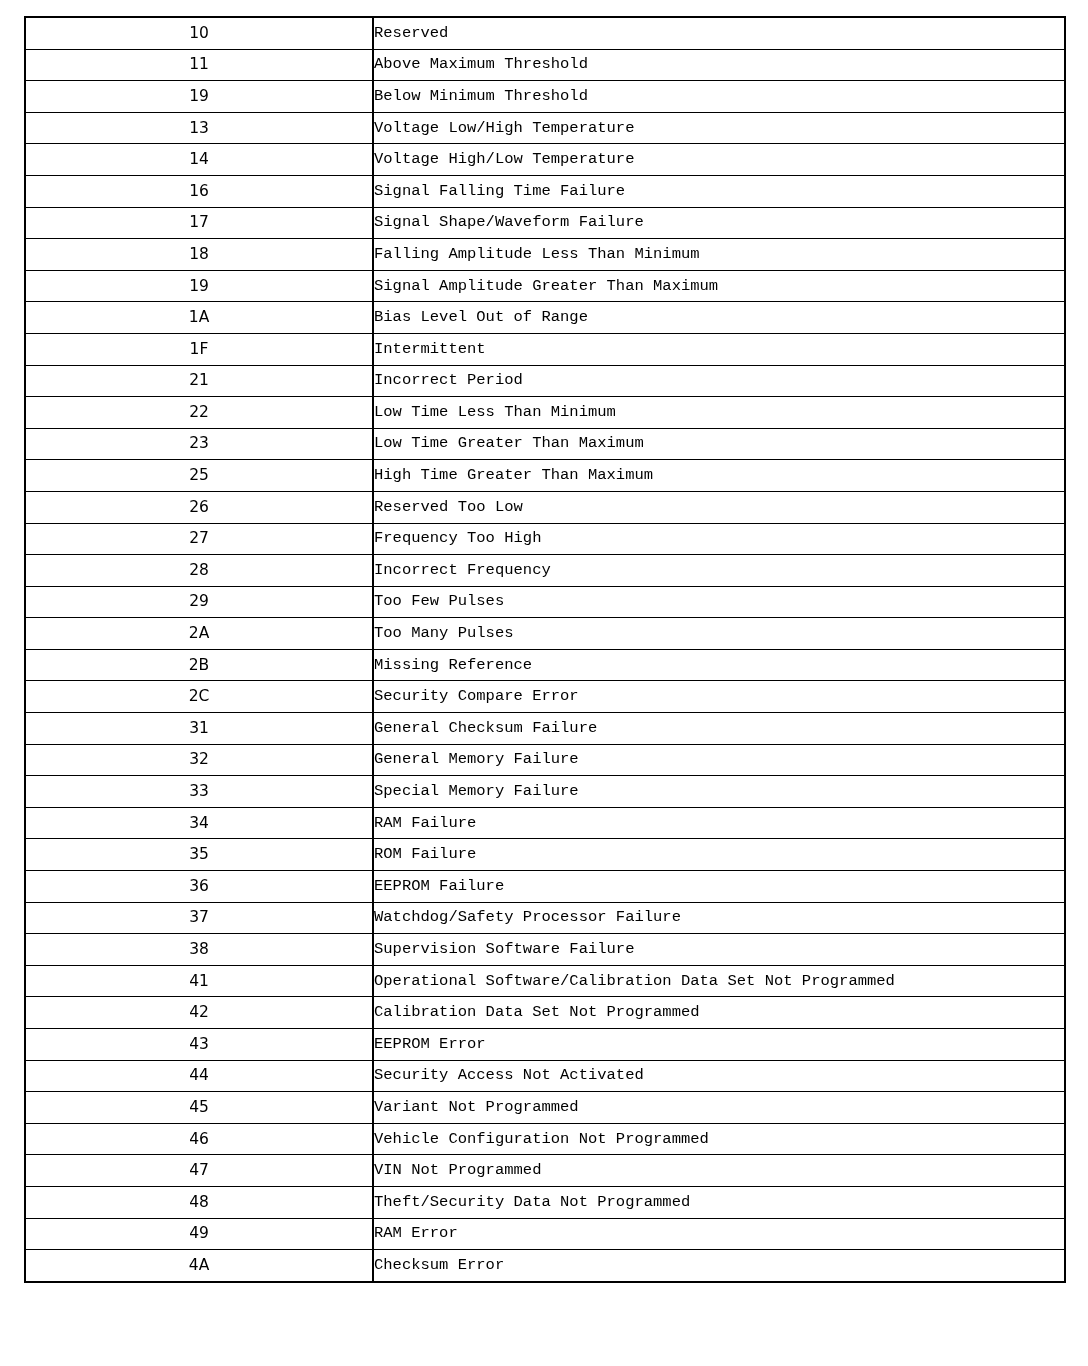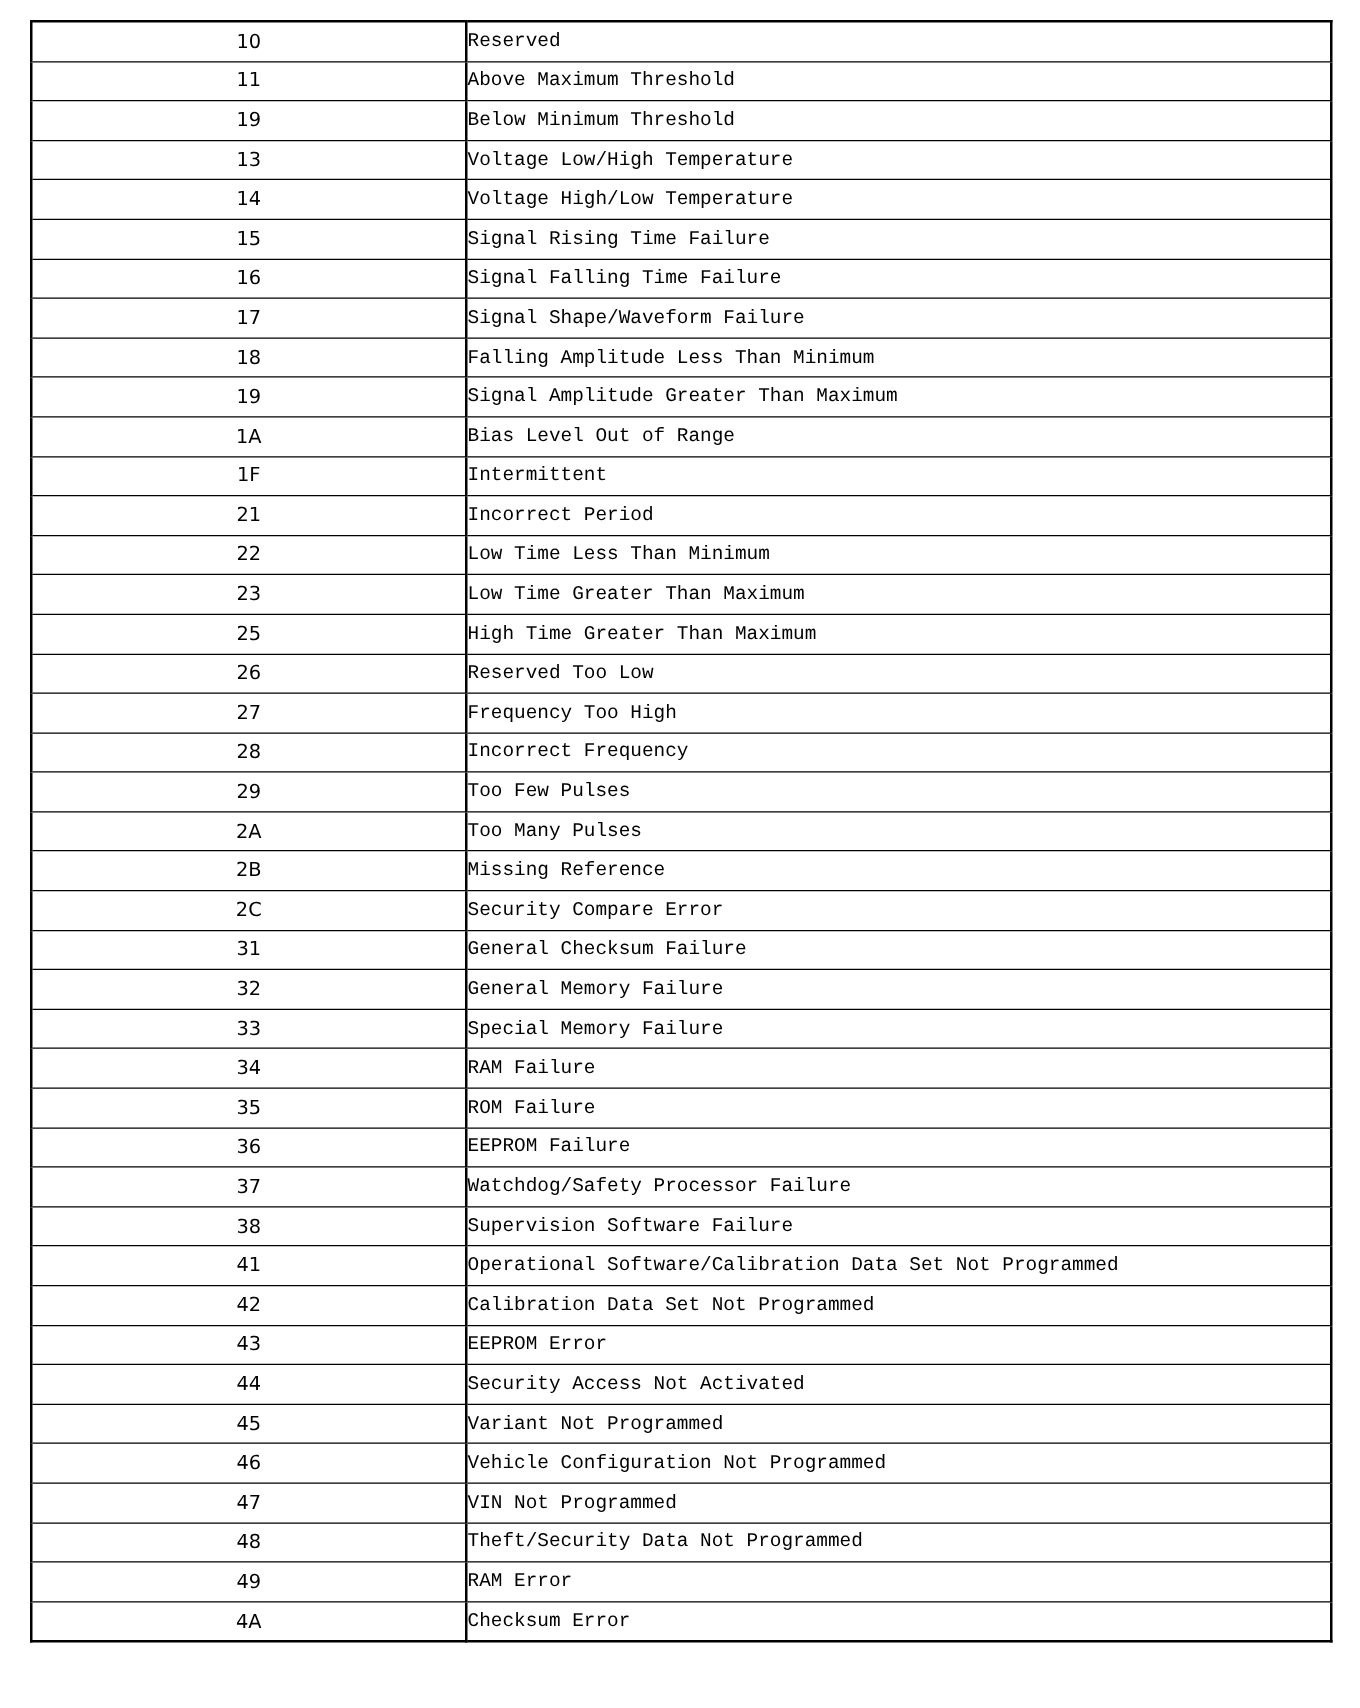--- a/index.html
+++ b/index.html
@@ -79,24 +79,20 @@
         </tr>
         <tr>
           <td class="code-cell">13</td>
           <td class="desc-cell">Voltage Low/High Temperature</td>
         </tr>
         <tr>
           <td class="code-cell">14</td>
           <td class="desc-cell">Voltage High/Low Temperature</td>
         </tr>
         <tr>
-          <td class="code-cell">15</td>
-          <td class="desc-cell">Signal Rising Time Failure</td>
-        </tr>
-        <tr>
           <td class="code-cell">16</td>
           <td class="desc-cell">Signal Falling Time Failure</td>
         </tr>
         <tr>
           <td class="code-cell">17</td>
           <td class="desc-cell">Signal Shape/Waveform Failure</td>
         </tr>
         <tr>
           <td class="code-cell">18</td>
           <td class="desc-cell">Falling Amplitude Less Than Minimum</td>

